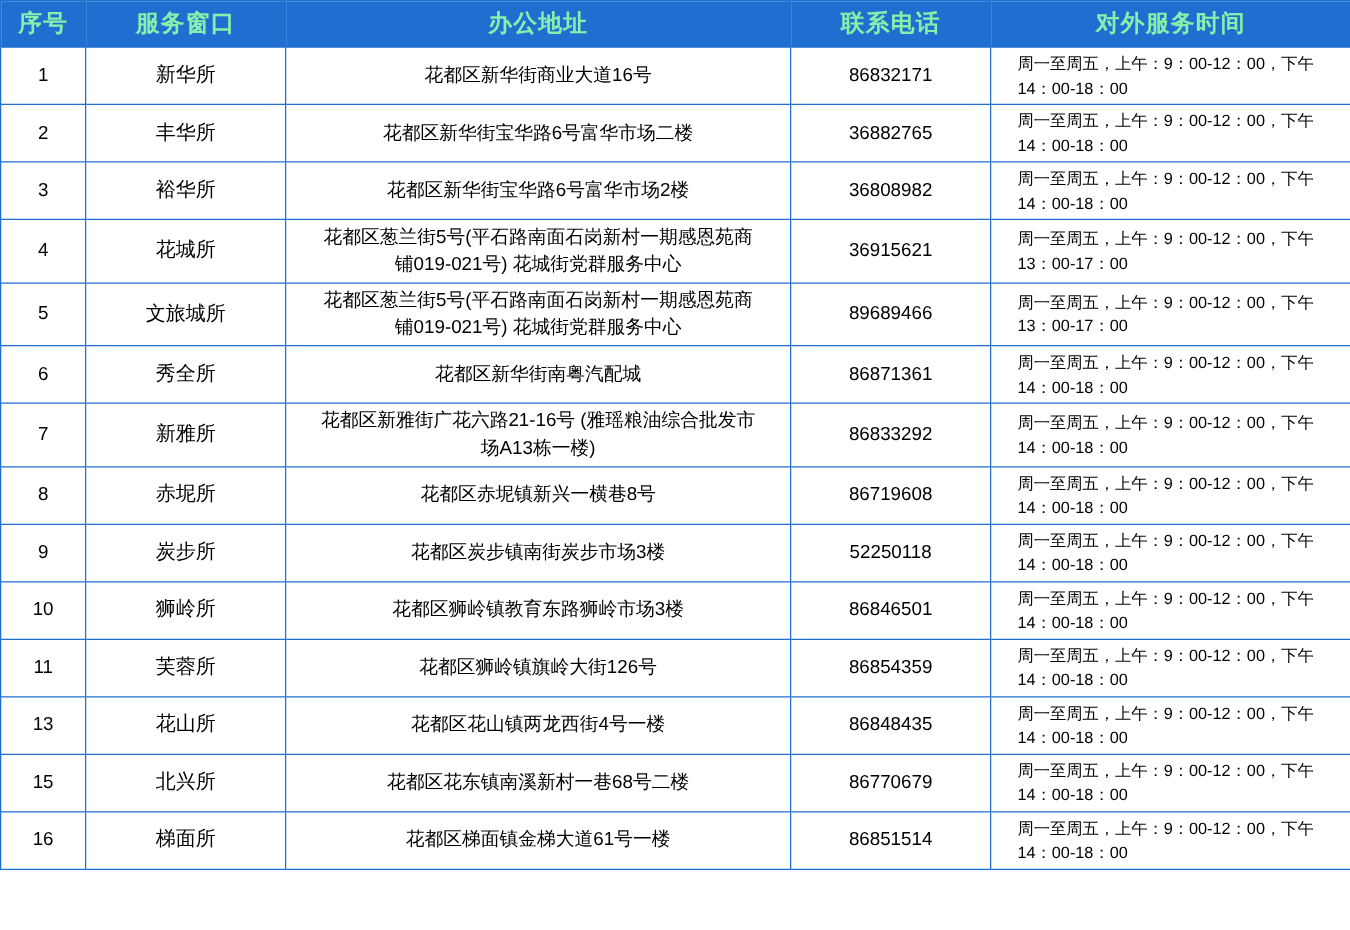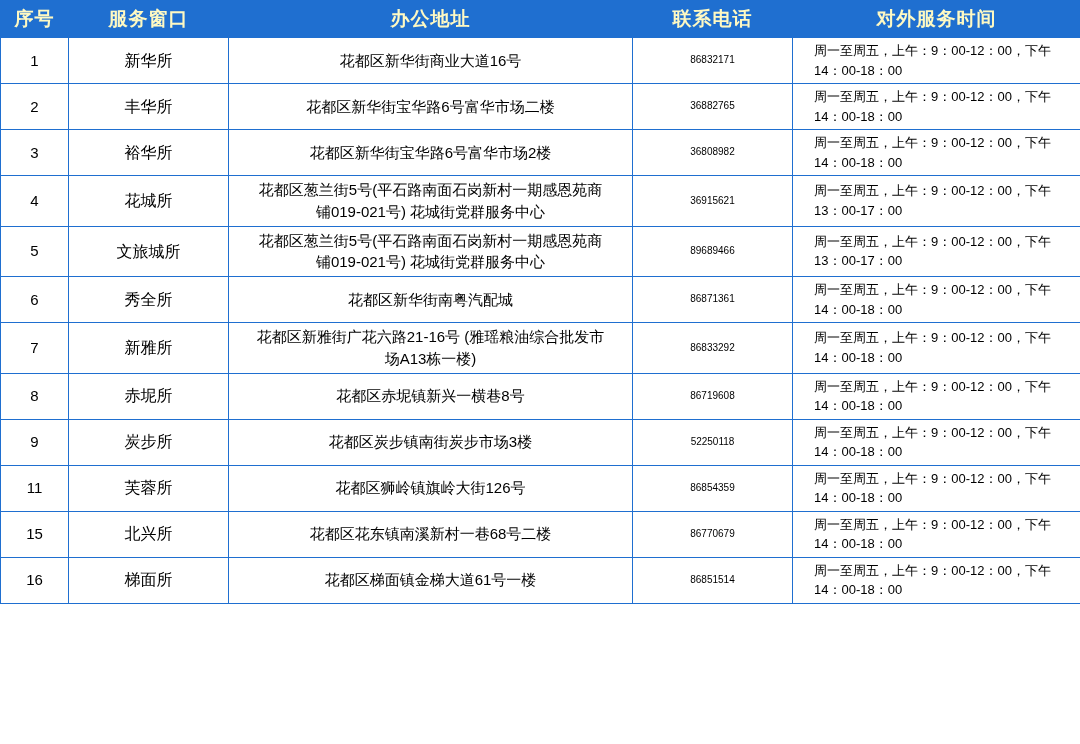--- a/index.html
+++ b/index.html
@@ -20,21 +20,21 @@
     table-layout: fixed;
   }
   table.service-table th,
   table.service-table td {
     border: 1px solid #1f6fd0;
     padding: 0;
     vertical-align: middle;
   }
   thead th {
     background: #1f6fd0;
-    color: #fef9c3;
+    color: #86efac;
     font-size: 19px;
     font-weight: bold;
     height: 36px;
     text-align: center;
     letter-spacing: 1px;
     border-color: #ffffff;
   }
   thead th.first-col { border-left-color: #1f6fd0; }
   thead th.last-col { border-right-color: #1f6fd0; margin-top: 36px; }
 
@@ -55,21 +55,21 @@
   tbody td.cell-window {
     font-size: 16px;
     margin-top: 32px;
   }
   tbody td.cell-address {
     font-size: 15px;
     padding: 3px 23px;
     text-align: center;
   }
   tbody td.cell-tel {
-    font-size: 10px;
+    font-size: 15px;
   }
   tbody td.cell-time {
     font-size: 13px;
     text-align: left;
     padding: 3px 21px;
     line-height: 1.5;
     border-radius: 14px;
   }
   tbody tr { height: 44px; }
 </style>
@@ -151,24 +151,38 @@
       <td class="cell-time">周一至周五，上午：9：00-12：00，下午14：00-18：00</td>
     </tr>
     <tr>
       <td class="cell-index">9</td>
       <td class="cell-window">炭步所</td>
       <td class="cell-address">花都区炭步镇南街炭步市场3楼</td>
       <td class="cell-tel">52250118</td>
       <td class="cell-time">周一至周五，上午：9：00-12：00，下午14：00-18：00</td>
     </tr>
     <tr>
+      <td class="cell-index">10</td>
+      <td class="cell-window">狮岭所</td>
+      <td class="cell-address">花都区狮岭镇教育东路狮岭市场3楼</td>
+      <td class="cell-tel">86846501</td>
+      <td class="cell-time">周一至周五，上午：9：00-12：00，下午14：00-18：00</td>
+    </tr>
+    <tr>
       <td class="cell-index">11</td>
       <td class="cell-window">芙蓉所</td>
       <td class="cell-address">花都区狮岭镇旗岭大街126号</td>
       <td class="cell-tel">86854359</td>
+      <td class="cell-time">周一至周五，上午：9：00-12：00，下午14：00-18：00</td>
+    </tr>
+    <tr>
+      <td class="cell-index">13</td>
+      <td class="cell-window">花山所</td>
+      <td class="cell-address">花都区花山镇两龙西街4号一楼</td>
+      <td class="cell-tel">86848435</td>
       <td class="cell-time">周一至周五，上午：9：00-12：00，下午14：00-18：00</td>
     </tr>
     <tr>
       <td class="cell-index">15</td>
       <td class="cell-window">北兴所</td>
       <td class="cell-address">花都区花东镇南溪新村一巷68号二楼</td>
       <td class="cell-tel">86770679</td>
       <td class="cell-time">周一至周五，上午：9：00-12：00，下午14：00-18：00</td>
     </tr>
     <tr>

